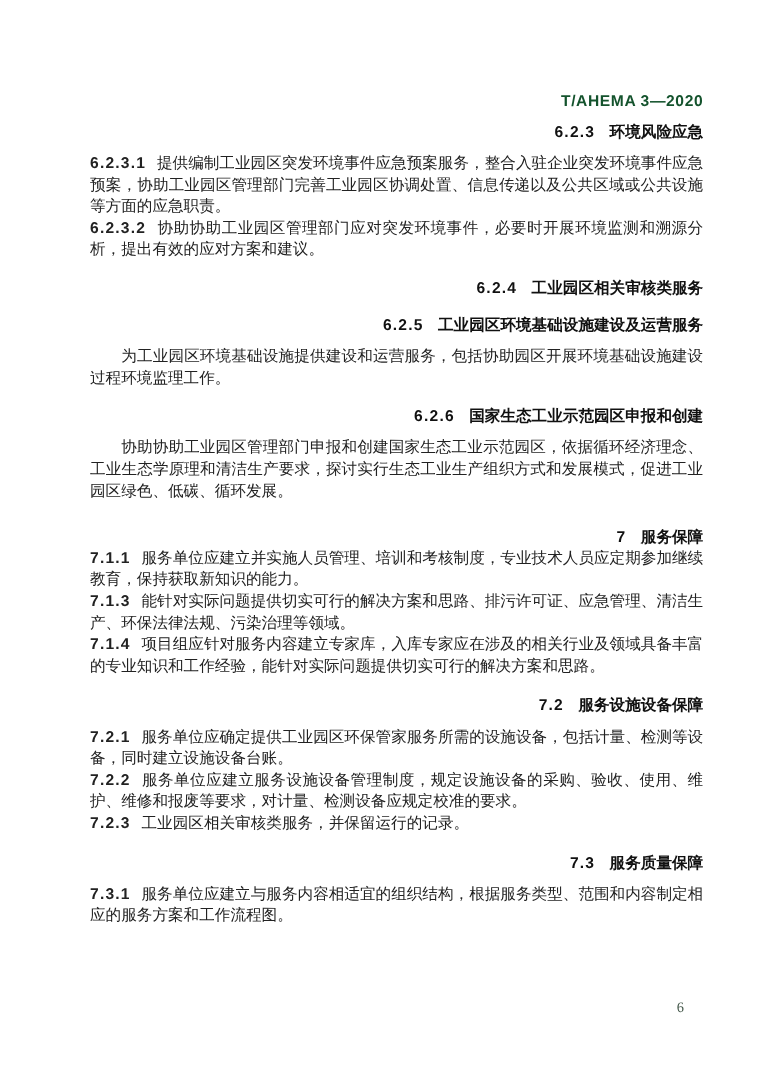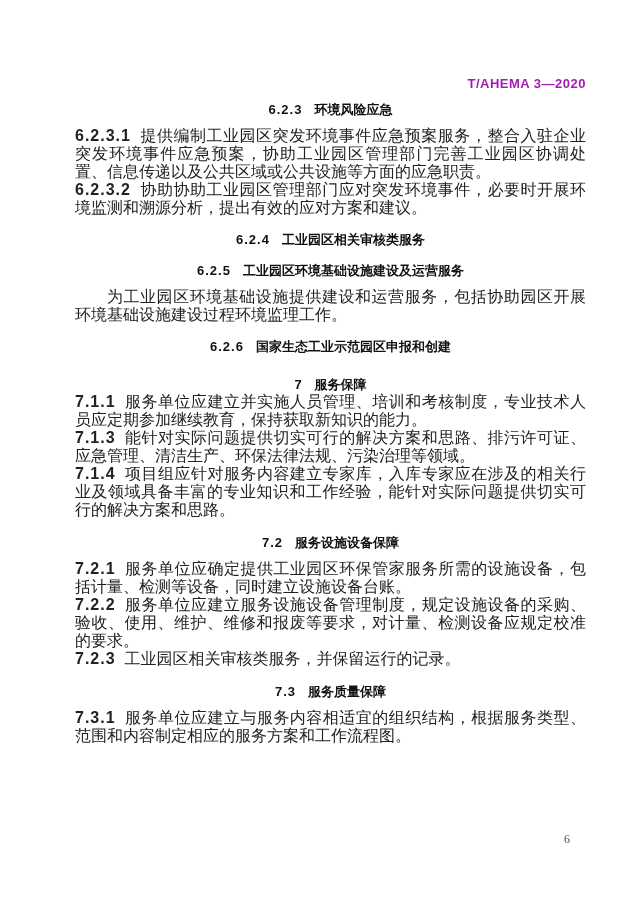--- a/index.html
+++ b/index.html
@@ -13,43 +13,43 @@
     color:#1c1c1c;
   }
   .running-header{
     position:absolute;
     top:76px;
     right:54px;
     font-family:"Liberation Sans","DejaVu Sans",sans-serif;
     font-weight:bold;
     font-size:13px;
     letter-spacing:0.5px;
-    color:#a21caf;
+    color:#14532d;
   }
   .content{
     position:absolute;
     left:75px;
     right:54px;
     top:98px;
   }
   .content > :first-child{margin-top:4px;}
   .h1,.h2,.h3{
     font-family:"Liberation Sans","DejaVu Sans",sans-serif;
     font-weight:bold;
     font-size:13px;
     line-height:16px;
     color:#111111;
-    text-align:center;
+    text-align:right;
   }
   .h3{margin:15px 0 9px 0;}
   .h2{margin:16px 0 9px 0;}
   .h1{margin:22px 0 0 0;}
   .h1 .num,.h2 .num,.h3 .num{margin-right:12px;letter-spacing:1px;}
   .clause,.para{
-    font-size:16px;
+    font-size:13px;
     line-height:18px;
     text-align:justify;
     margin:0;
     color:#222222;
   }
   .para{text-indent:2em;}
   .clause .num{
     font-family:"Liberation Sans","DejaVu Sans",sans-serif;
     font-weight:bold;
     letter-spacing:1px;
@@ -71,20 +71,21 @@
   <div class="running-header">T/AHEMA 3—2020</div>
 
   <div class="content">
       <div class="h3"><span class="num">6.2.3</span><span class="txt">环境风险应急</span></div>
       <div class="clause"><span class="num">6.2.3.1</span><span class="txt">提供编制工业园区突发环境事件应急预案服务，整合入驻企业突发环境事件应急预案，协助工业园区管理部门完善工业园区协调处置、信息传递以及公共区域或公共设施等方面的应急职责。</span></div>
       <div class="clause"><span class="num">6.2.3.2</span><span class="txt">协助协助工业园区管理部门应对突发环境事件，必要时开展环境监测和溯源分析，提出有效的应对方案和建议。</span></div>
       <div class="h3"><span class="num">6.2.4</span><span class="txt">工业园区相关审核类服务</span></div>
       <div class="h3"><span class="num">6.2.5</span><span class="txt">工业园区环境基础设施建设及运营服务</span></div>
       <div class="para"><span class="txt">为工业园区环境基础设施提供建设和运营服务，包括协助园区开展环境基础设施建设过程环境监理工作。</span></div>
       <div class="h3"><span class="num">6.2.6</span><span class="txt">国家生态工业示范园区申报和创建</span></div>
+      <div class="para"><span class="txt">协助协助工业园区管理部门申报和创建国家生态工业示范园区，依据循环经济理念、工业生态学原理和清洁生产要求，探讨实行生态工业生产组织方式和发展模式，促进工业园区绿色、低碳、循环发展。</span></div>
       <div class="h1"><span class="num">7</span><span class="txt">服务保障</span></div>
       <div class="clause"><span class="num">7.1.1</span><span class="txt">服务单位应建立并实施人员管理、培训和考核制度，专业技术人员应定期参加继续教育，保持获取新知识的能力。</span></div>
       <div class="clause"><span class="num">7.1.3</span><span class="txt">能针对实际问题提供切实可行的解决方案和思路、排污许可证、应急管理、清洁生产、环保法律法规、污染治理等领域。</span></div>
       <div class="clause"><span class="num">7.1.4</span><span class="txt">项目组应针对服务内容建立专家库，入库专家应在涉及的相关行业及领域具备丰富的专业知识和工作经验，能针对实际问题提供切实可行的解决方案和思路。</span></div>
       <div class="h2"><span class="num">7.2</span><span class="txt">服务设施设备保障</span></div>
       <div class="clause"><span class="num">7.2.1</span><span class="txt">服务单位应确定提供工业园区环保管家服务所需的设施设备，包括计量、检测等设备，同时建立设施设备台账。</span></div>
       <div class="clause"><span class="num">7.2.2</span><span class="txt">服务单位应建立服务设施设备管理制度，规定设施设备的采购、验收、使用、维护、维修和报废等要求，对计量、检测设备应规定校准的要求。</span></div>
       <div class="clause"><span class="num">7.2.3</span><span class="txt">工业园区相关审核类服务，并保留运行的记录。</span></div>
       <div class="h2"><span class="num">7.3</span><span class="txt">服务质量保障</span></div>
       <div class="clause"><span class="num">7.3.1</span><span class="txt">服务单位应建立与服务内容相适宜的组织结构，根据服务类型、范围和内容制定相应的服务方案和工作流程图。</span></div>

